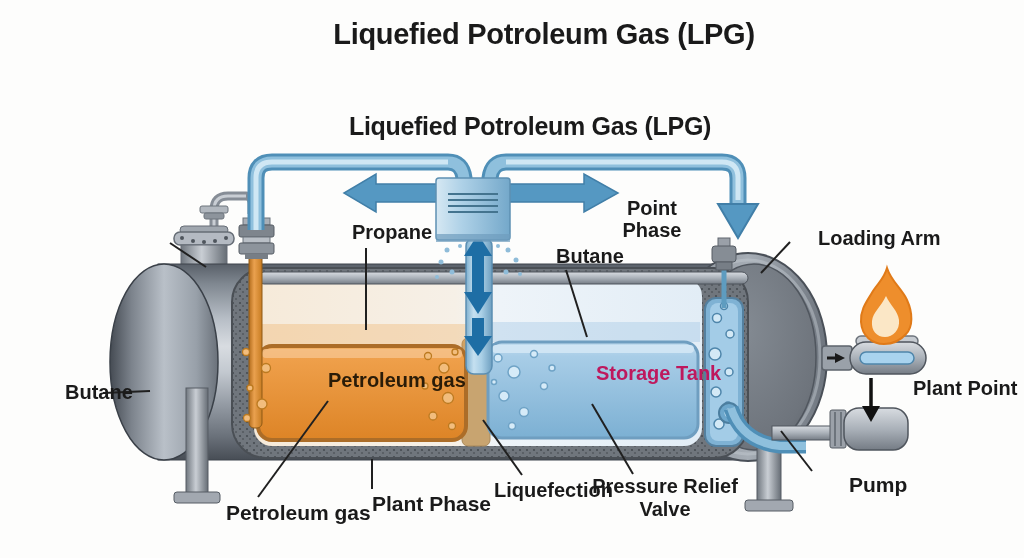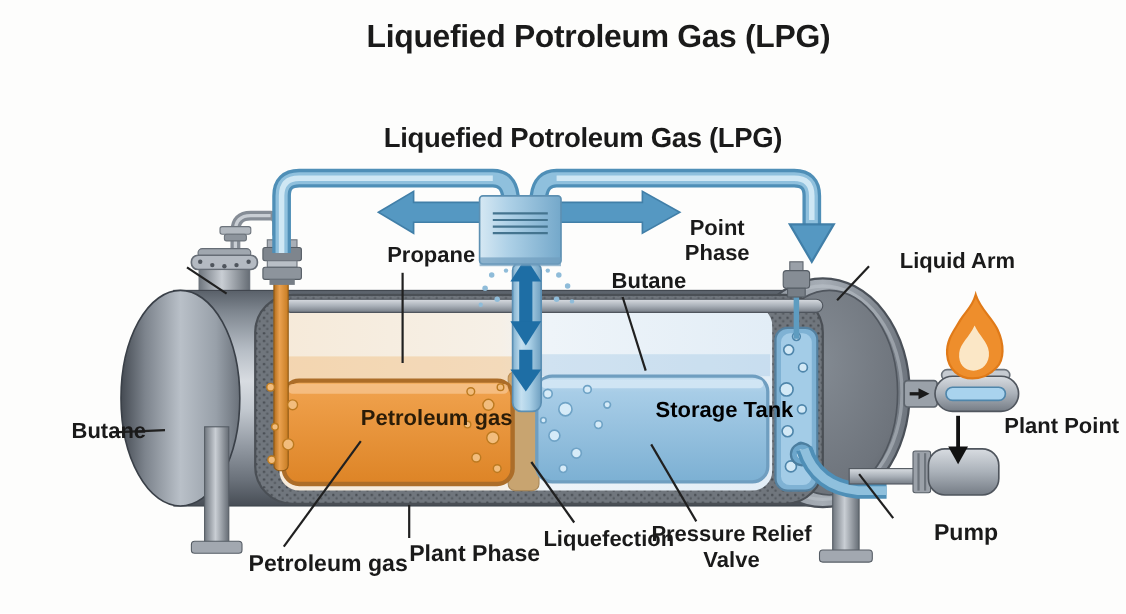--- a/index.html
+++ b/index.html
@@ -299,25 +299,25 @@
 
 
 <div class="lbl sz20" style="left:320px;top:221px;">Propane</div>
 
 <div class="lbl two-line" style="left:575px;top:197px;width:90px;">
   <div>Point</div>
   <div>Phase</div>
 </div>
 
 <div class="lbl sz20" style="left:524px;top:245px;">Butane</div>
-<div class="lbl sz20" style="left:786px;top:227px;">Liquid Arm</div>
+<div class="lbl sz20" style="left:786px;top:227px;">Loading Arm</div>
 <div class="lbl sz20" style="left:33px;top:381px;">Butane</div>
 
 <div class="lbl sz20" style="left:296px;top:369px;color:#2a1c08;">Petroleum gas</div>
-<div class="lbl sz20" style="left:564px;top:362px;color:#000000;">Storage Tank</div>
+<div class="lbl sz20" style="left:564px;top:362px;color:#be185d;">Storage Tank</div>
 
 <div class="lbl sz20" style="left:881px;top:377px;">Plant Point</div>
 <div class="lbl sz21" style="left:817px;top:473px;">Pump</div>
 
 <div class="lbl sz21" style="left:194px;top:501px;">Petroleum gas</div>
 <div class="lbl sz21" style="left:340px;top:492px;">Plant Phase</div>
 <div class="lbl two-line" style="left:558px;top:475px;width:150px;line-height:23px;">
   <div>Pressure Relief</div>
   <div>Valve</div>
 </div>

